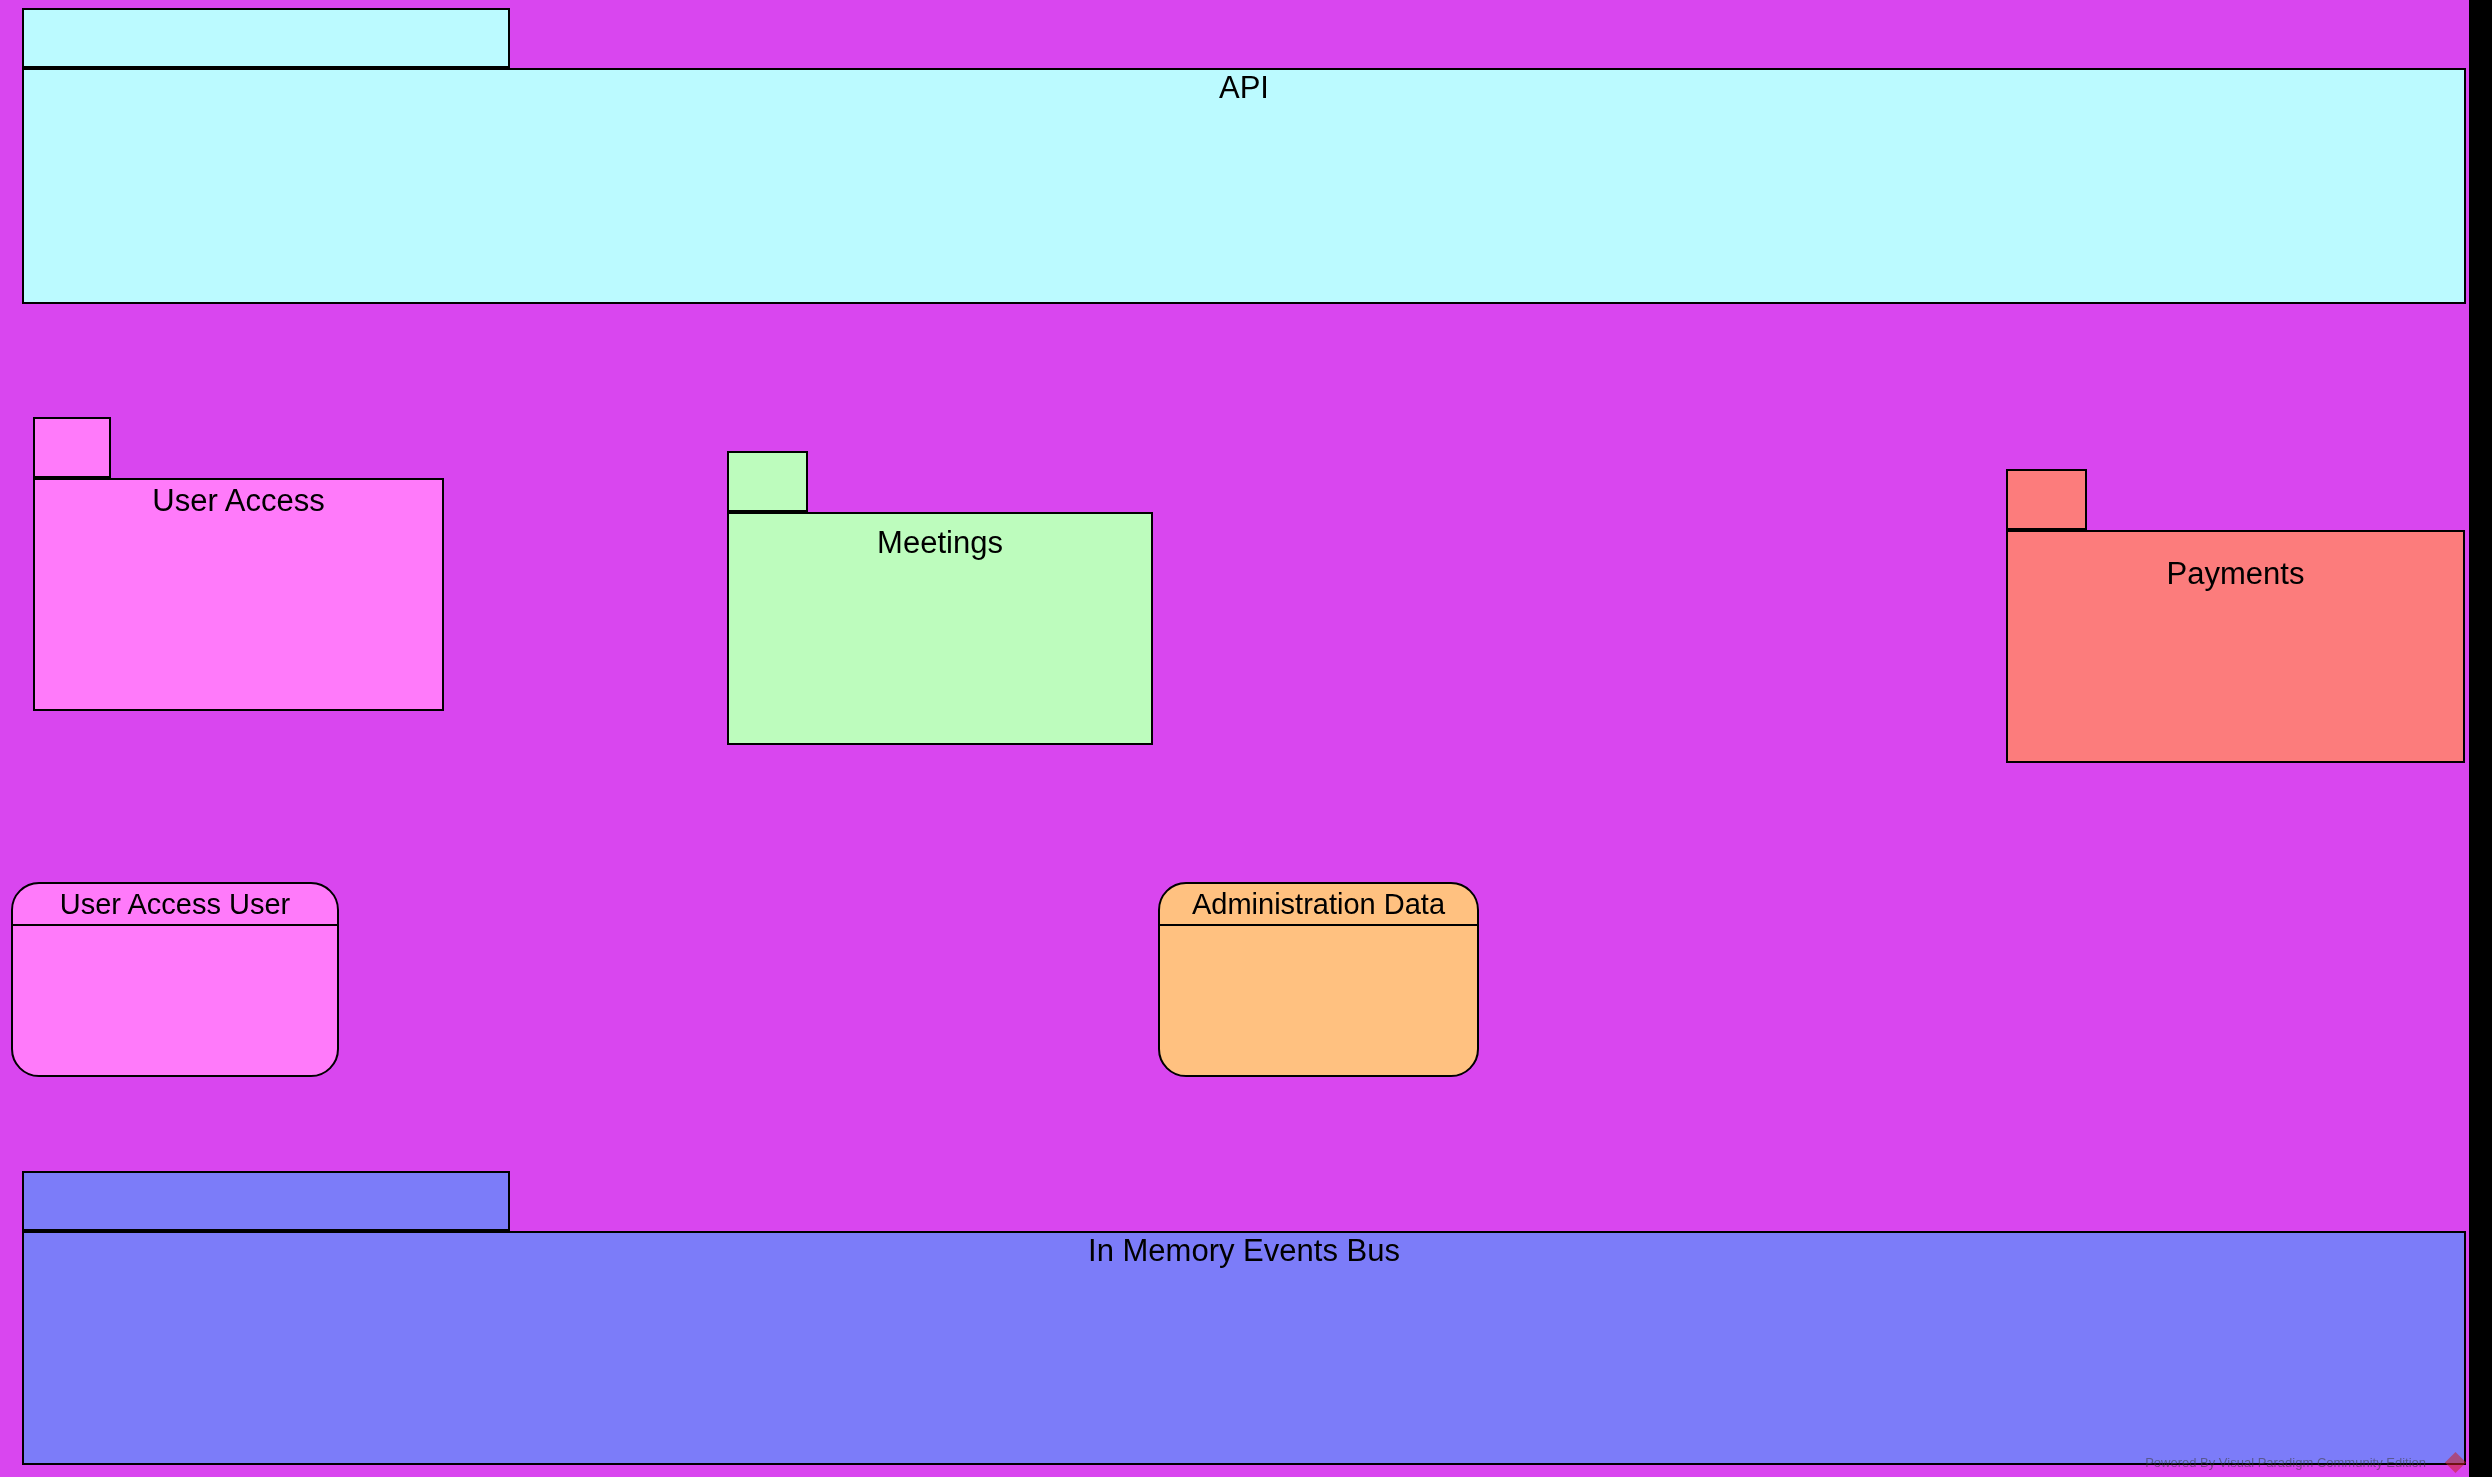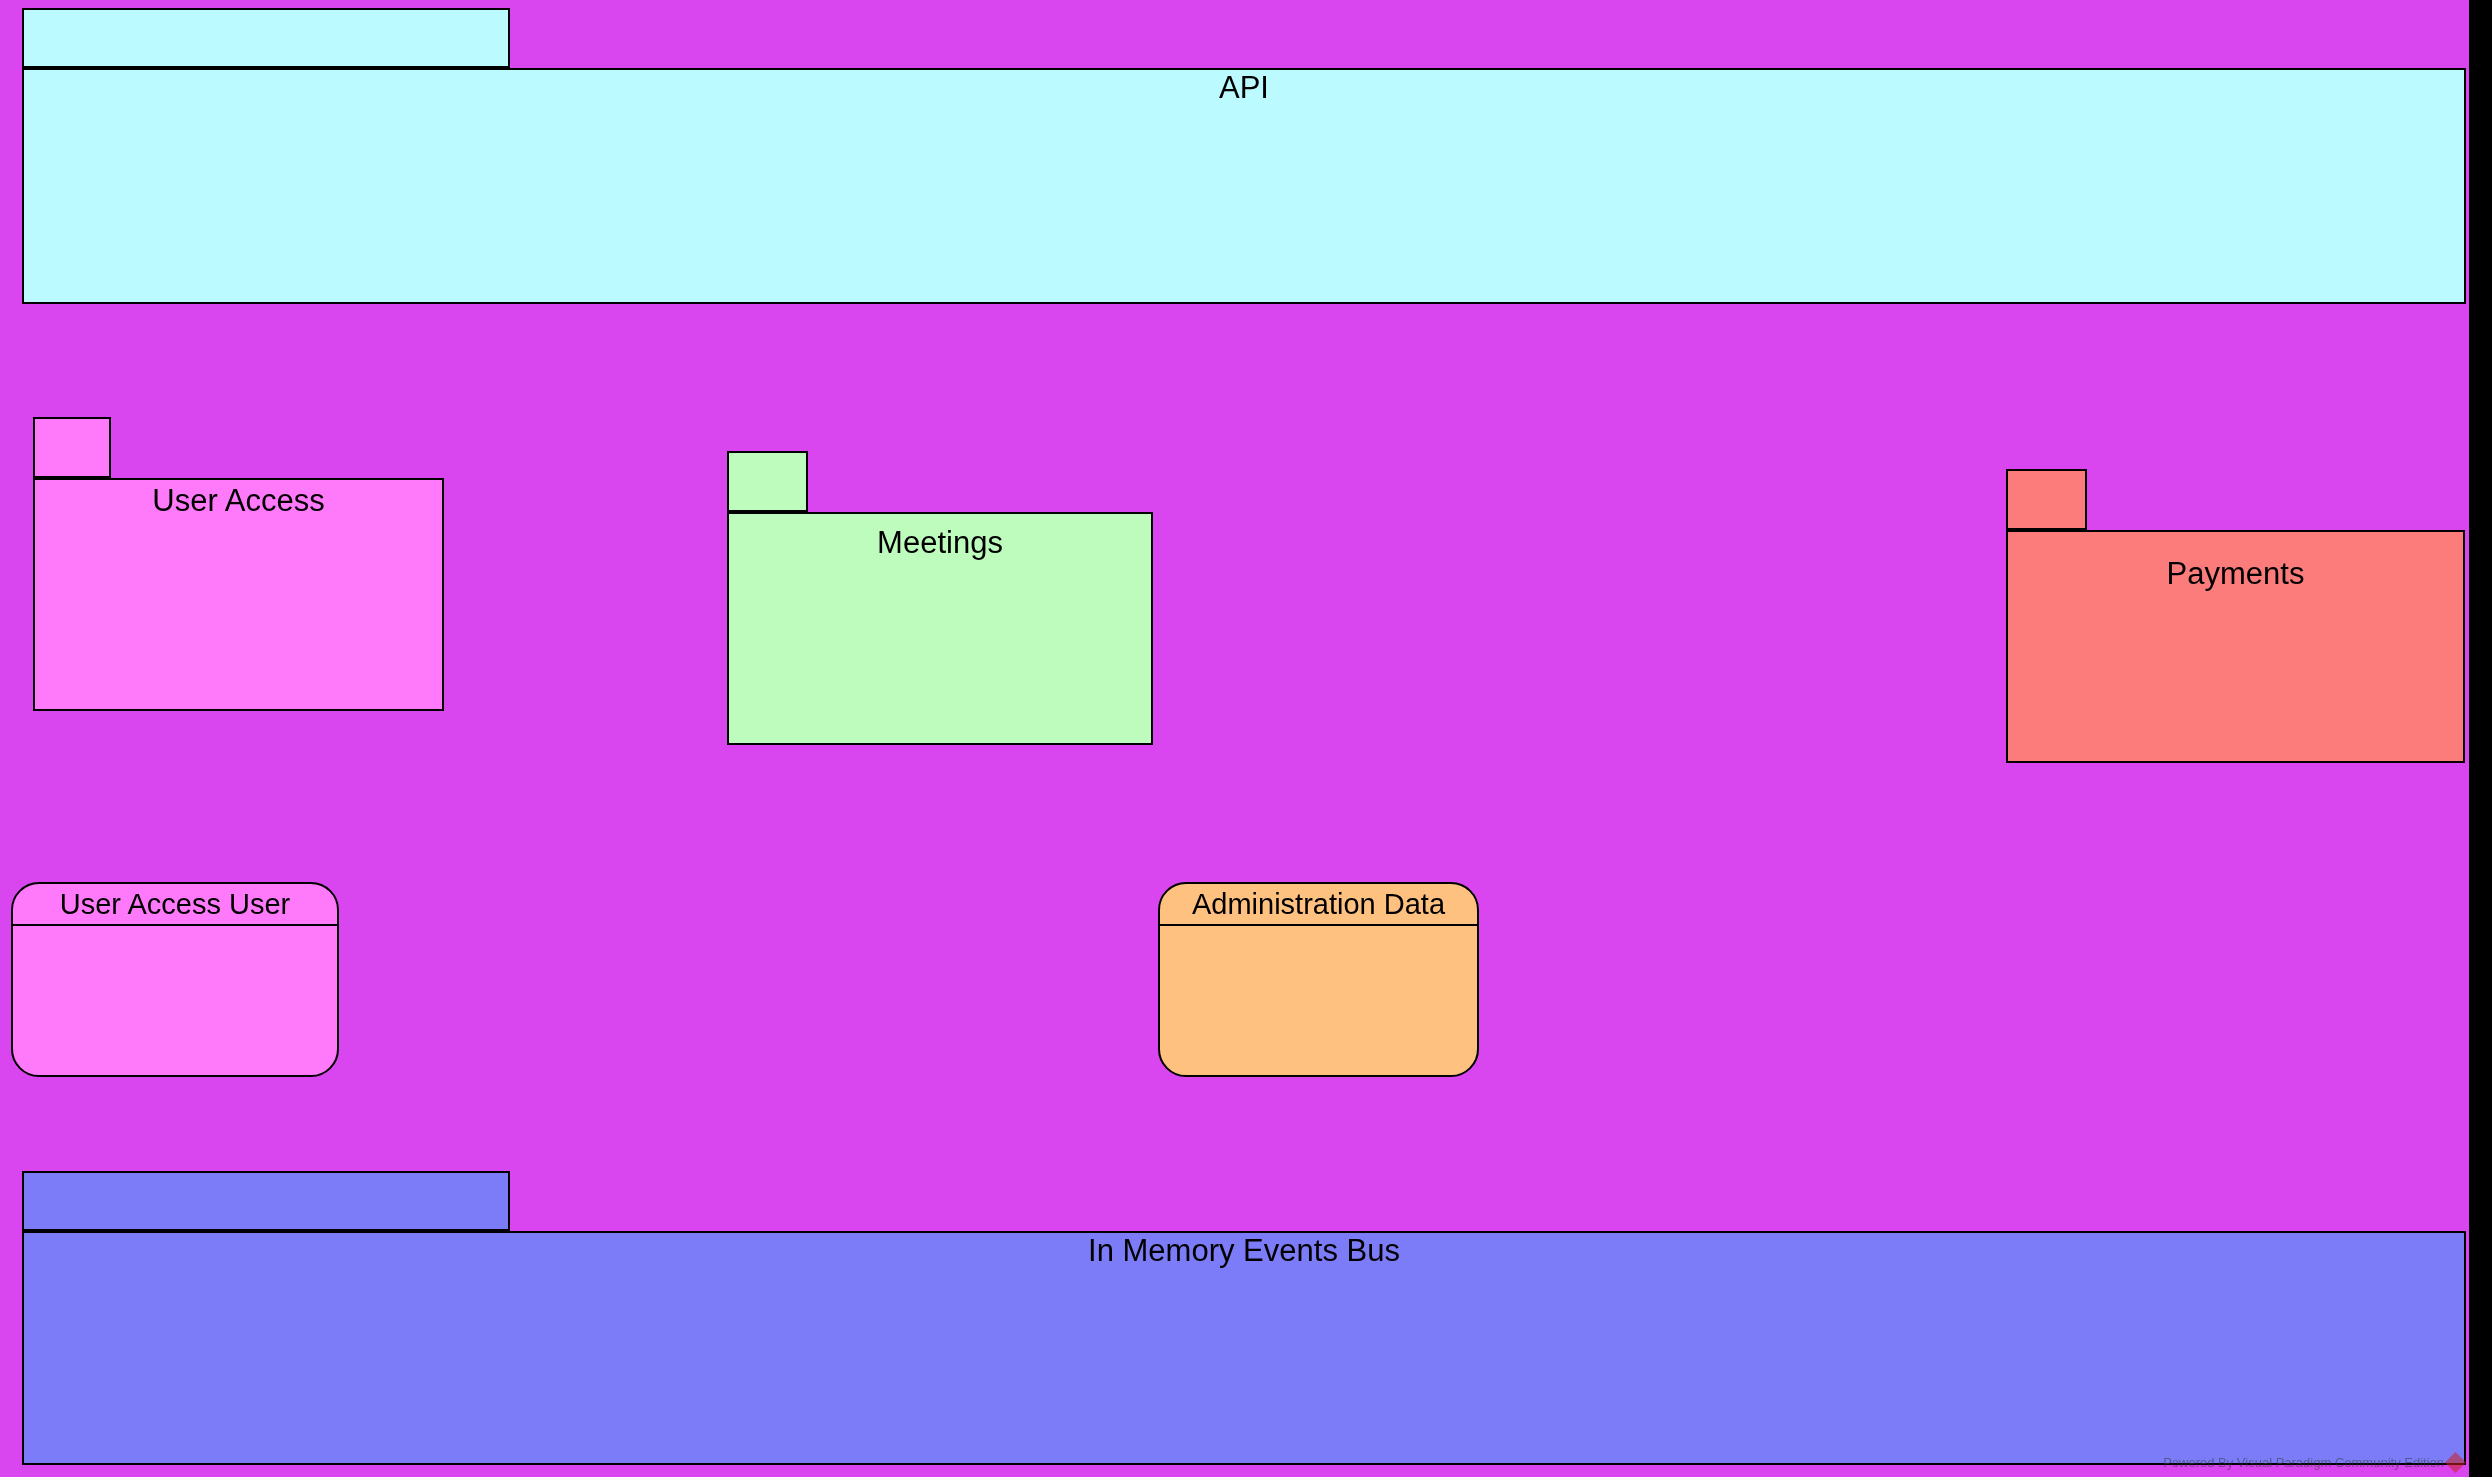--- a/index.html
+++ b/index.html
@@ -74,21 +74,21 @@
     width: 100%;
   }
 
   
   #watermark {
     position: absolute;
     right: 6px;
     bottom: 8px;
     display: flex;
     align-items: center;
-    gap: 4px;
+    gap: 22px;
     opacity: 0.55;
   }
   #watermark .wm-text {
     color: #3b3b3b;
     font-size: 13px;
     line-height: 14px;
     white-space: nowrap;
   }
   #watermark .wm-logo {
     width: 15px;

